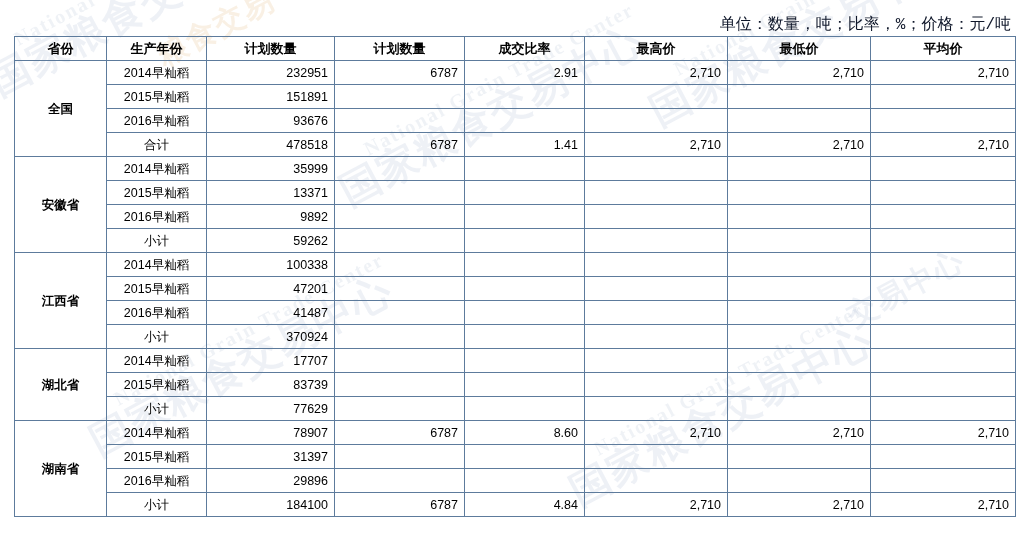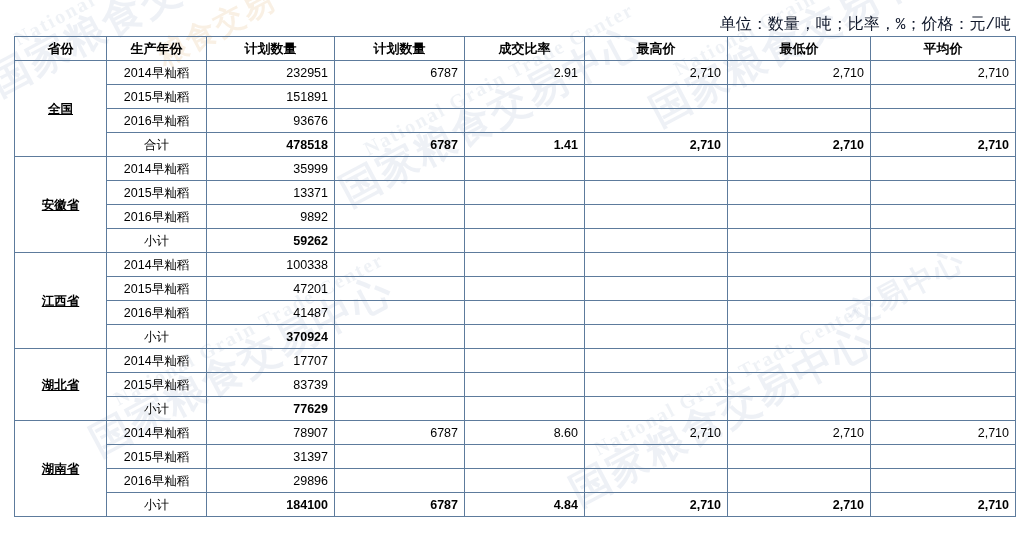--- a/index.html
+++ b/index.html
@@ -72,36 +72,35 @@
   }
   table.grid th {
     text-align: center;
     font-weight: bold;
     font-size: 13px;
   }
   td.prov {
     text-align: center;
     font-weight: bold;
     font-size: 13px;
-    text-decoration: underline;
   }
   td.year {
     text-align: center;
     font-size: 12.5px;
   }
   td.year.total {
     font-weight: normal;
   }
   td.num {
     text-align: right;
     font-size: 12.5px;
     padding-right: 8px;
   }
   td.num.b {
-    font-weight: bold;
+    font-weight: normal;
   }
   col.c-prov { width: 92px; }
   col.c-year { width: 100px; }
   col.c-plan { width: 128px; }
   col.c-deal { width: 130px; }
   col.c-rate { width: 120px; }
   col.c-high { width: 143px; }
   col.c-low  { width: 143px; }
   col.c-avg  { width: 145px; }
 </style>

